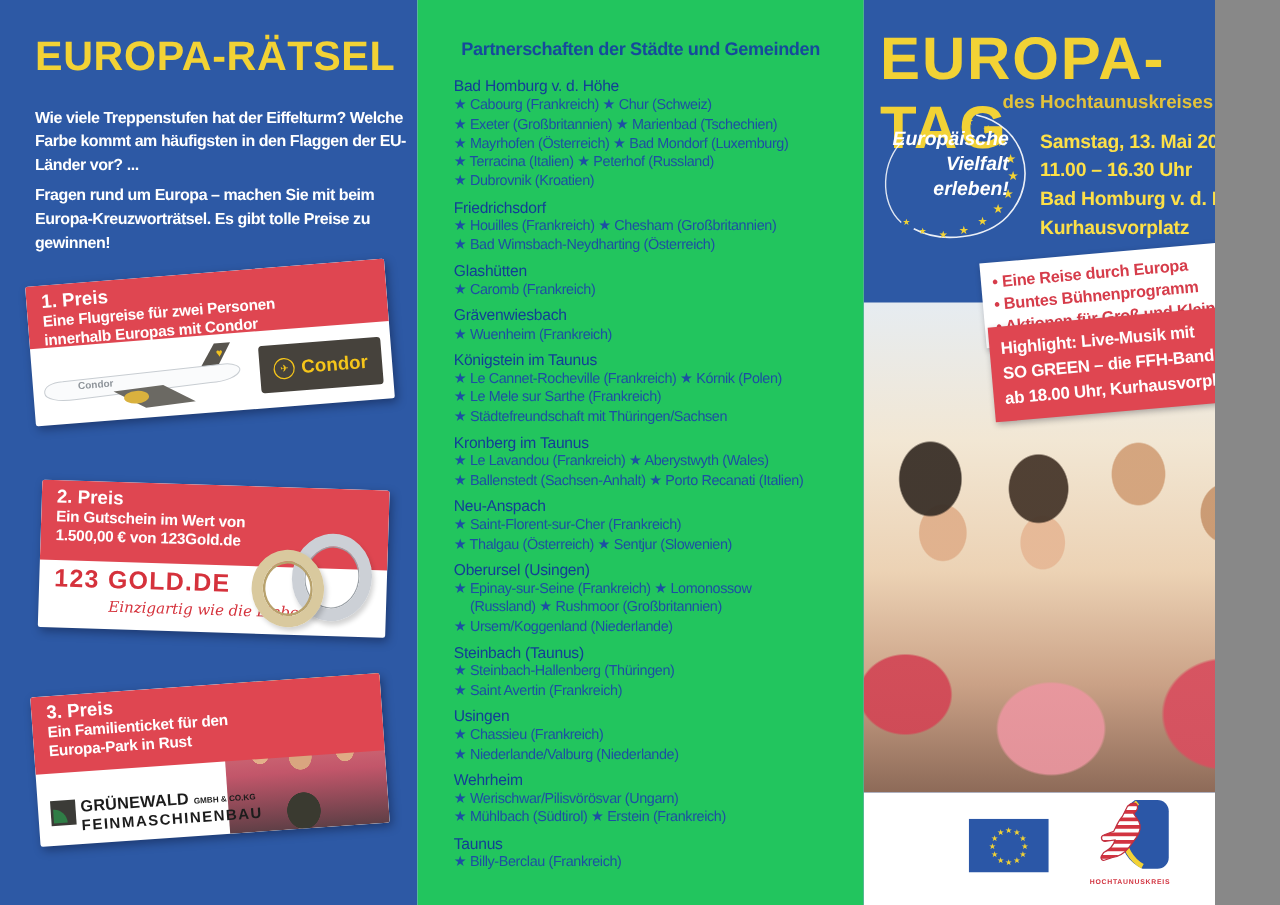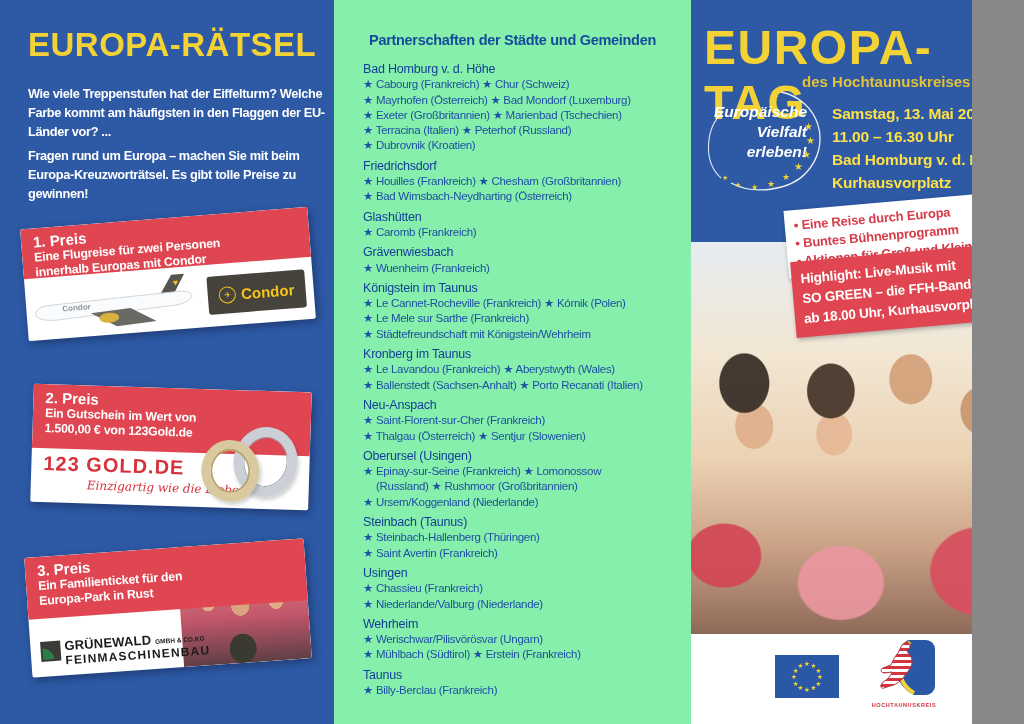--- a/index.html
+++ b/index.html
@@ -1,20 +1,20 @@
 <!DOCTYPE html>
 <html><head>
 <meta charset="utf-8">
 <style>
   html,body{margin:0;padding:0;background:#888;}
   .page{position:relative;width:972px;height:724px;overflow:hidden;background:#fff;
         font-family:"Liberation Sans","DejaVu Sans",sans-serif;}
   
   .panel-left{position:absolute;left:0;top:0;width:334px;height:724px;background:#2d59a5;overflow:hidden;}
-  .panel-middle{position:absolute;left:334px;top:0;width:357px;height:724px;background:#86efac;overflow:hidden;}
+  .panel-middle{position:absolute;left:334px;top:0;width:357px;height:724px;background:#22c55e;overflow:hidden;}
   .panel-right{position:absolute;left:691px;top:0;width:333px;height:724px;background:#2d59a5;overflow:hidden;}
   
   .lp-title{position:absolute;left:28px;top:26px;font-size:33px;font-weight:bold;color:#f2d235;letter-spacing:.5px;}
   .lp-p{position:absolute;left:28px;width:300px;color:#fff;font-weight:bold;font-size:12.8px;
         line-height:19px;letter-spacing:-.35px;}
   .lp-p1{top:84px;}
   .lp-p2{top:146px;}
   .card{position:absolute;background:#fff;border-radius:2px;box-shadow:2px 3px 8px rgba(0,0,20,.35);overflow:hidden;}
   .card1{left:24px;top:218px;width:288px;height:112px;transform:rotate(-4.5deg);}
   .card2{left:32px;top:388px;width:278px;height:118px;transform:rotate(1.8deg);}
@@ -162,22 +162,22 @@
     </div>
   </section>
 
   <section class="panel-middle">
     <div class="mid-title">Partnerschaften der Städte und Gemeinden</div>
     <div class="mid-list">
 
       <div class="sec">
         <div class="ml-town">Bad Homburg v. d. Höhe</div>
         <div class="ml-line">★ Cabourg (Frankreich) ★ Chur (Schweiz)</div>
+        <div class="ml-line">★ Exeter (Großbritannien) ★ Marienbad (Tschechien)</div>
         <div class="ml-line">★ Mayrhofen (Österreich) ★ Bad Mondorf (Luxemburg)</div>
-        <div class="ml-line">★ Exeter (Großbritannien) ★ Marienbad (Tschechien)</div>
         <div class="ml-line">★ Terracina (Italien) ★ Peterhof (Russland)</div>
         <div class="ml-line">★ Dubrovnik (Kroatien)</div>
       </div>
 
       <div class="sec">
         <div class="ml-town">Friedrichsdorf</div>
         <div class="ml-line">★ Houilles (Frankreich) ★ Chesham (Großbritannien)</div>
         <div class="ml-line">★ Bad Wimsbach-Neydharting (Österreich)</div>
       </div>
 
@@ -188,21 +188,21 @@
 
       <div class="sec">
         <div class="ml-town">Grävenwiesbach</div>
         <div class="ml-line">★ Wuenheim (Frankreich)</div>
       </div>
 
       <div class="sec">
         <div class="ml-town">Königstein im Taunus</div>
         <div class="ml-line">★ Le Cannet-Rocheville (Frankreich) ★ Kórnik (Polen)</div>
         <div class="ml-line">★ Le Mele sur Sarthe (Frankreich)</div>
-        <div class="ml-line">★ Städtefreundschaft mit Königstein/Wehrheim</div>
+        <div class="ml-line">★ Städtefreundschaft mit Thüringen/Sachsen</div>
       </div>
 
       <div class="sec">
         <div class="ml-town">Kronberg im Taunus</div>
         <div class="ml-line">★ Le Lavandou (Frankreich) ★ Aberystwyth (Wales)</div>
         <div class="ml-line">★ Ballenstedt (Sachsen-Anhalt) ★ Porto Recanati (Italien)</div>
       </div>
 
       <div class="sec">
         <div class="ml-town">Neu-Anspach</div>

